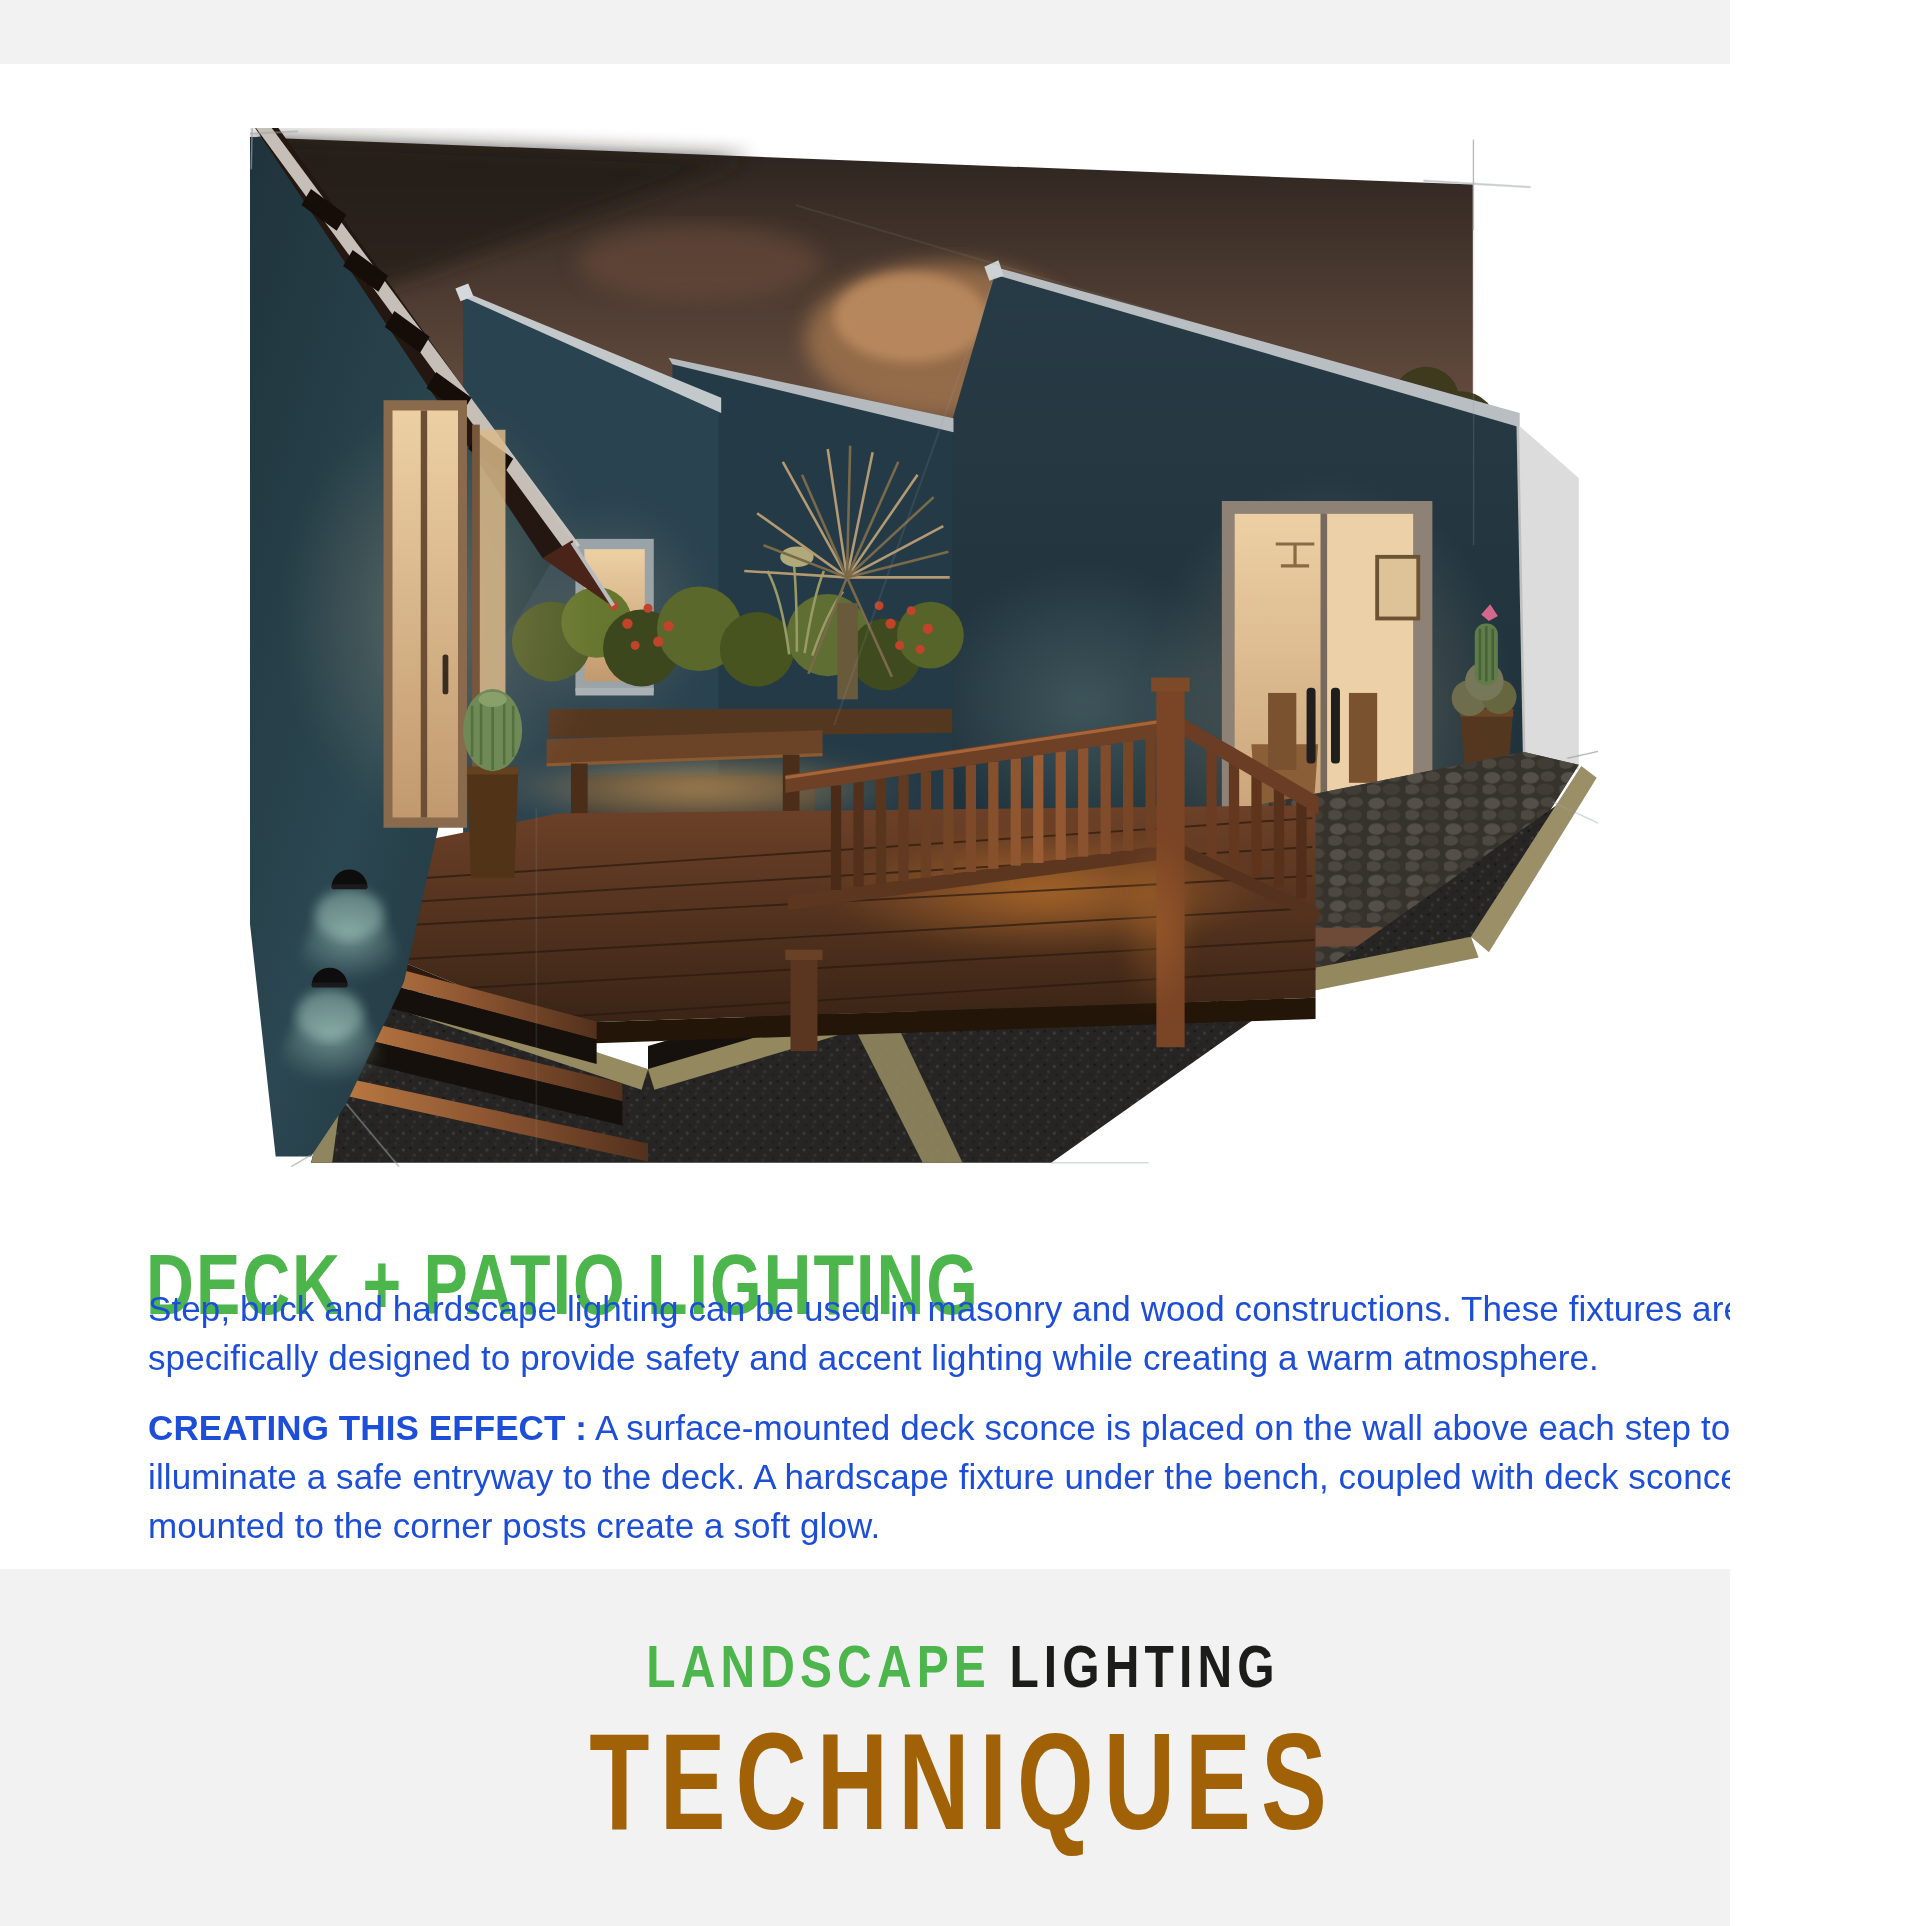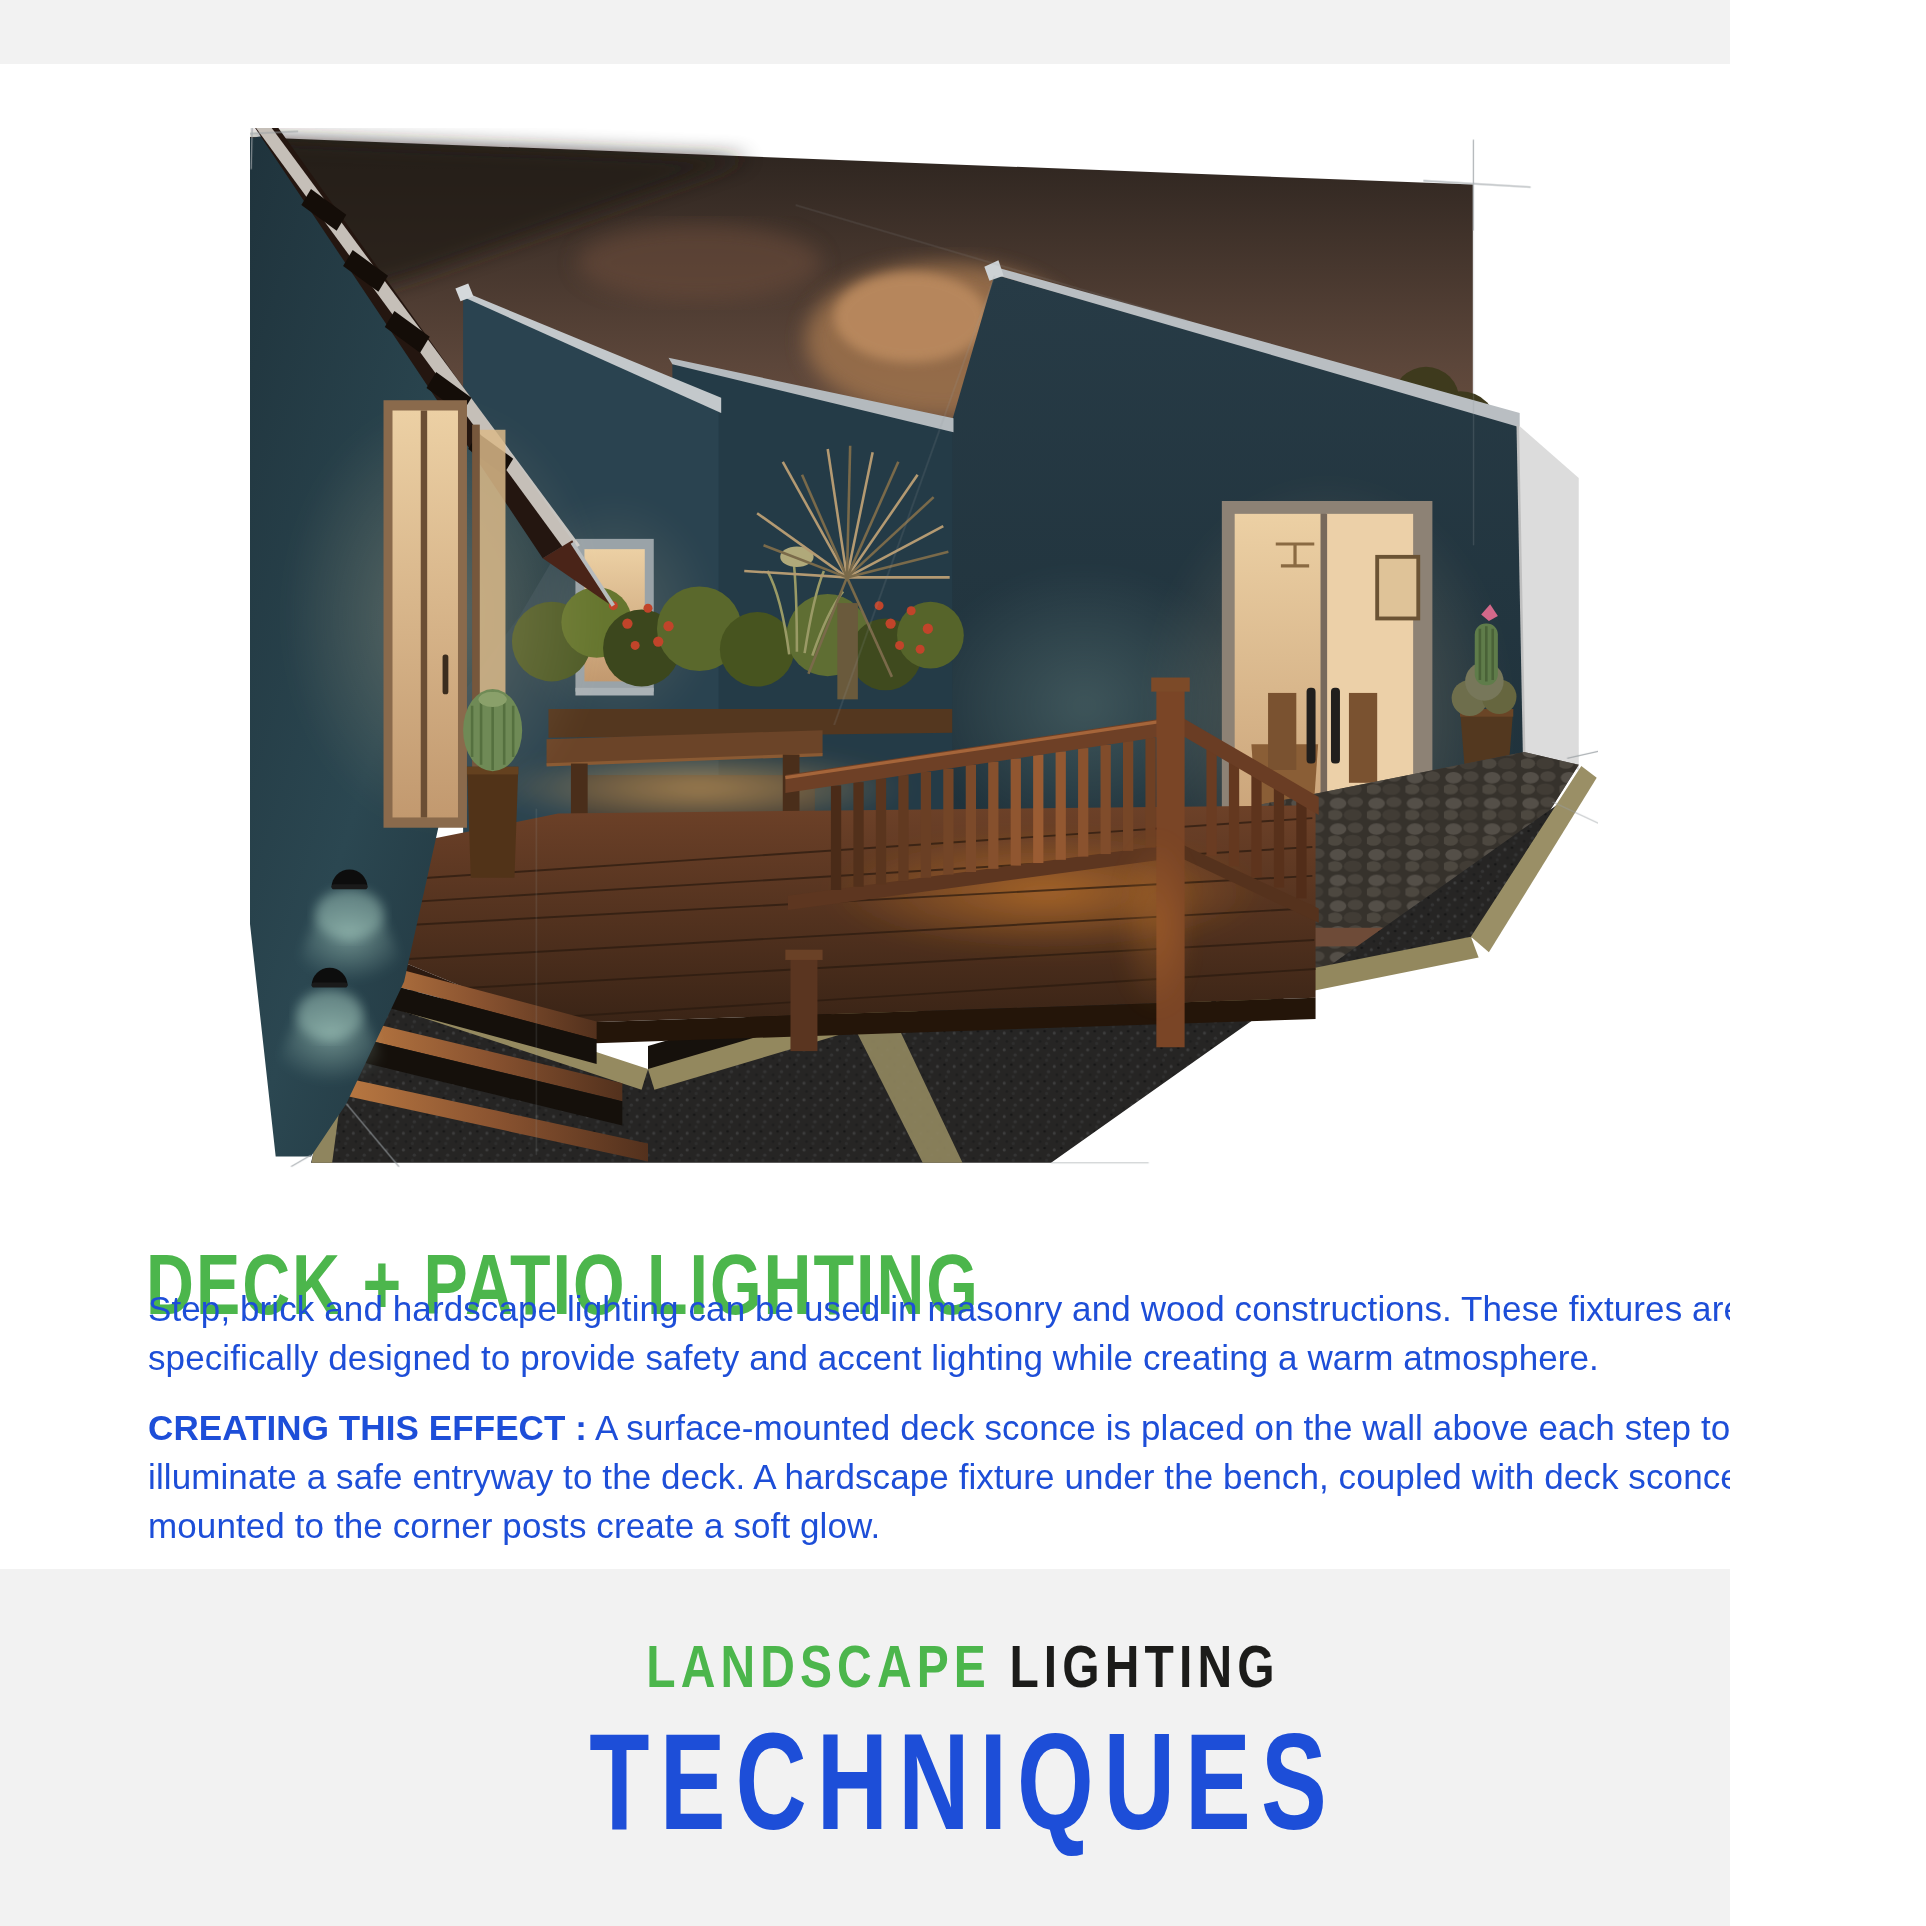--- a/index.html
+++ b/index.html
@@ -15,21 +15,21 @@
   .bodycopy{position:absolute;left:148px;top:1284px;width:1660px;color:#1d4ed8;
             font-size:35px;line-height:49px;letter-spacing:0.1px;}
   .bodycopy p{margin:0 0 20.5px 0;}
   .bodycopy .lead{font-weight:bold;}
   .footer-line1{position:absolute;left:0;top:1632px;width:1926px;text-align:center;
                 font-size:60px;font-weight:bold;letter-spacing:6.4px;white-space:nowrap;}
   .footer-line1 .inner{display:inline-block;transform:scaleX(.80);transform-origin:center top;}
   .footer-line1 .w1{color:#4cb64c;}
   .footer-line1 .w2{color:#1c1c1a;}
   .footer-line2{position:absolute;left:0;top:1703px;width:1926px;text-align:center;
-                font-size:137px;font-weight:bold;letter-spacing:14px;color:#1d4ed8;white-space:nowrap;}
+                font-size:137px;font-weight:bold;letter-spacing:14px;color:#a16207;white-space:nowrap;}
   .footer-line2 .inner{display:inline-block;transform:scaleX(.72);transform-origin:center top;}
 </style>
 </head>
 <body>
 
 <div class="page">
 
   <div class="band top"></div>
   <div class="band bottom"></div>
 

